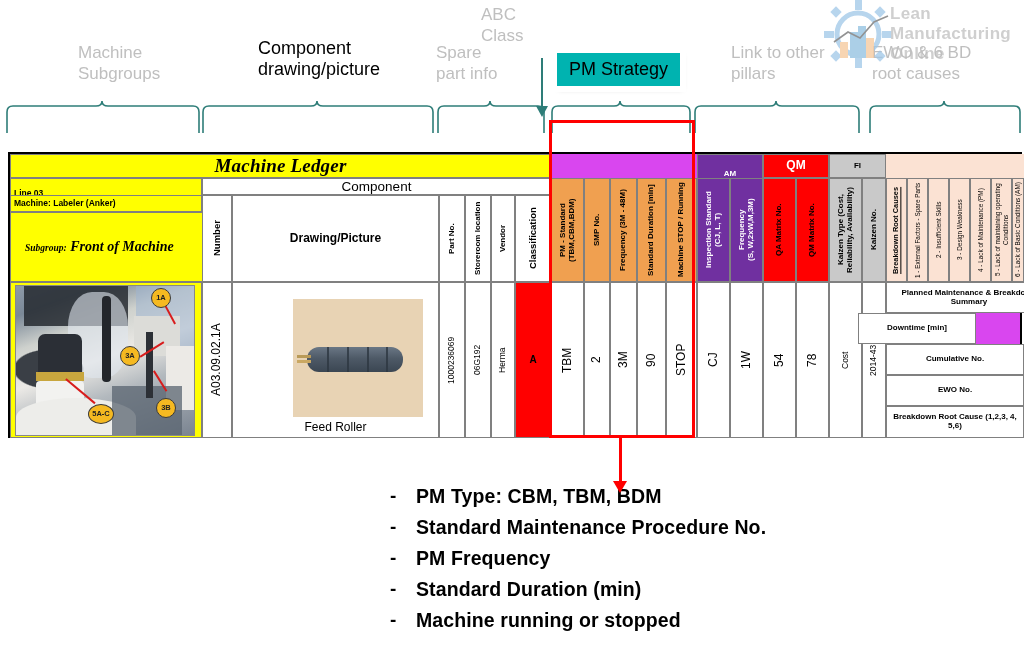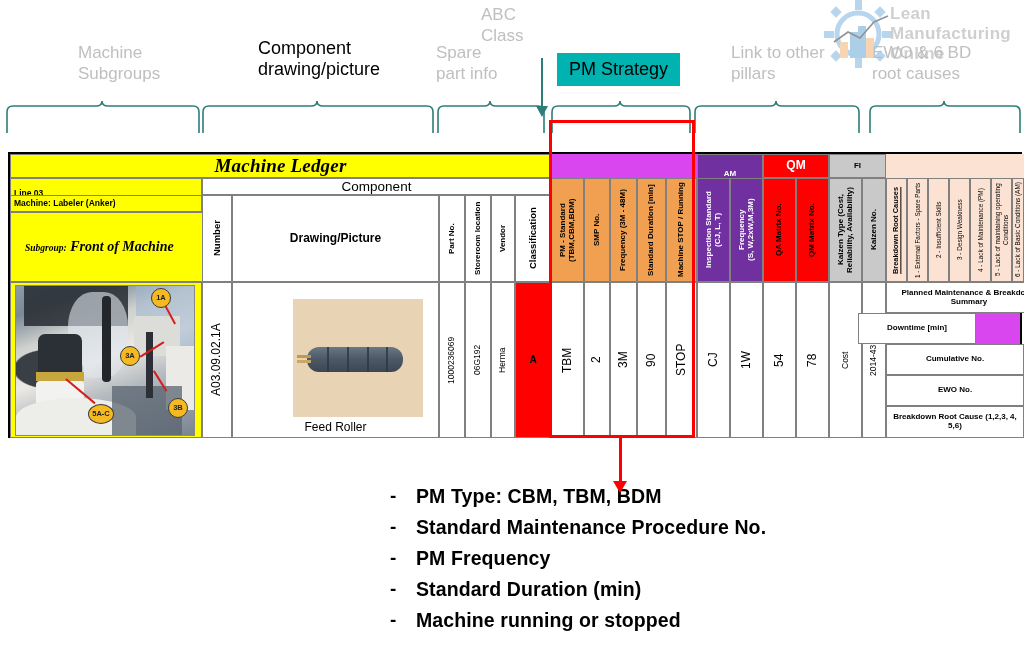--- a/index.html
+++ b/index.html
@@ -283,21 +283,21 @@
       <div class="ph" style="left:96px;top:100px;width:70px;height:50px;background:#5a6470;opacity:.75;"></div>
       <div class="ph" style="left:130px;top:46px;width:7px;height:66px;background:#2c3036;"></div>
 
       <div class="lead" style="left:148px; top:16px; width:24px; transform:rotate(62deg);"></div>
       <div class="lead" style="left:124px; top:70px; width:28px; transform:rotate(-32deg);"></div>
       <div class="lead" style="left:138px; top:84px; width:24px; transform:rotate(58deg);"></div>
       <div class="lead" style="left:50px; top:92px; width:38px; transform:rotate(40deg);"></div>
 
       <div class="badge" style="left:135px; top:2px; width:20px; height:20px;">1A</div>
       <div class="badge" style="left:104px; top:60px; width:20px; height:20px;">3A</div>
-      <div class="badge" style="left:152px; top:112px; width:20px; height:20px;">3B</div>
+      <div class="badge" style="left:140px; top:112px; width:20px; height:20px;">3B</div>
       <div class="badge" style="left:72px; top:118px; width:26px; height:20px;">5A-C</div>
     </div>
   </div>
 
   <div class="cell vert val" style="left:192px; top:128px; width:30px; height:156px;">A03.09.02.1A</div>
 
   <div class="cell" style="left:222px; top:128px; width:207px; height:156px; flex-direction:column; justify-content:flex-start; padding-top:6px;">
     <div id="roller">
       <div class="rbody"></div>
       <div class="rseg" style="left:34px;"></div>

